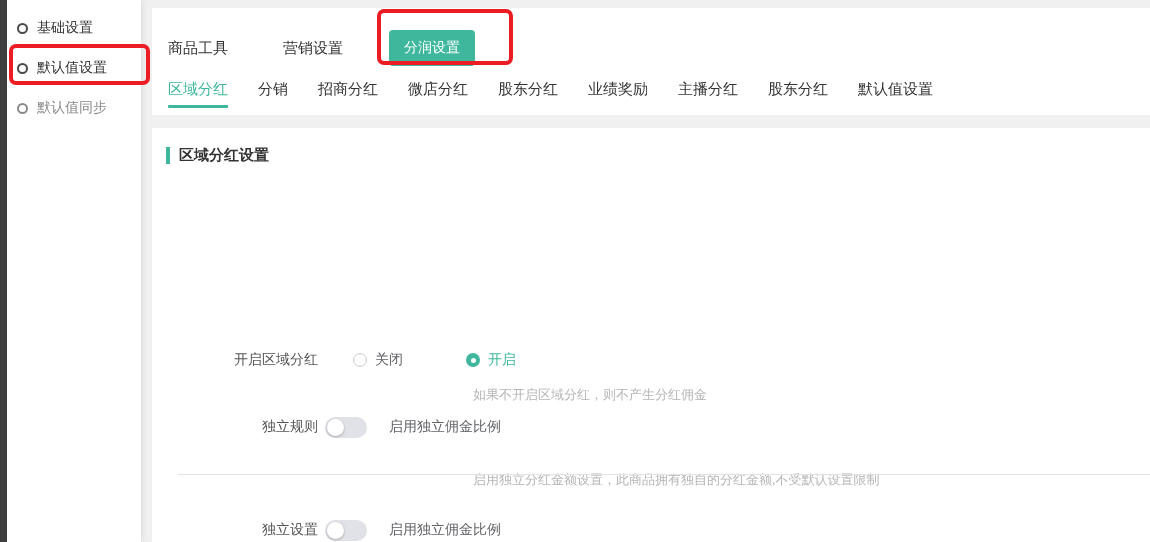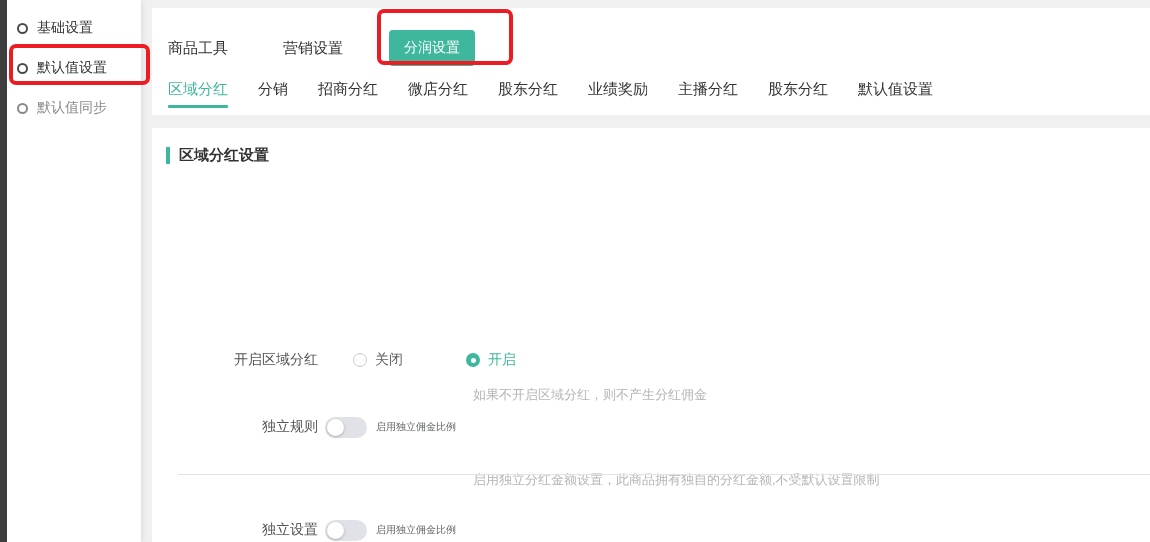--- a/index.html
+++ b/index.html
@@ -78,21 +78,21 @@
   .radio-label.on { color:var(--green); }
 
   .toggle {
     width:42px; height:21px; border-radius:11px; background:#e0e2e7;
     margin-left:7px; position:relative; flex:0 0 auto; cursor:pointer;
   }
   .toggle .knob {
     position:absolute; left:2px; top:2px; width:17px; height:17px; border-radius:50%;
     background:#fff; box-shadow:0 1px 3px rgba(0,0,0,0.25);
   }
-  .toggle-label { margin-left:9px; font-size:10px; color:#606266; white-space:nowrap; }
+  .toggle-label { margin-left:22px; font-size:14px; color:#606266; white-space:nowrap; }
 
   .form-help { position:absolute; left:321px; font-size:13px; color:#b5b5b5; white-space:nowrap; }
   .help-1 { top:258px; } .help-2 { top:343px; }
 
   .divider { position:absolute; left:26px; top:346px; width:972px; height:1px; background:#e3e3e3; }
 
   
   .anno { position:absolute; border:4px solid var(--red); border-radius:7px; z-index:20; pointer-events:none; }
   .anno-1 { left:9px; top:44px; width:141px; height:41px; }
   .anno-2 { left:377px; top:9px; width:136px; height:56px; }

